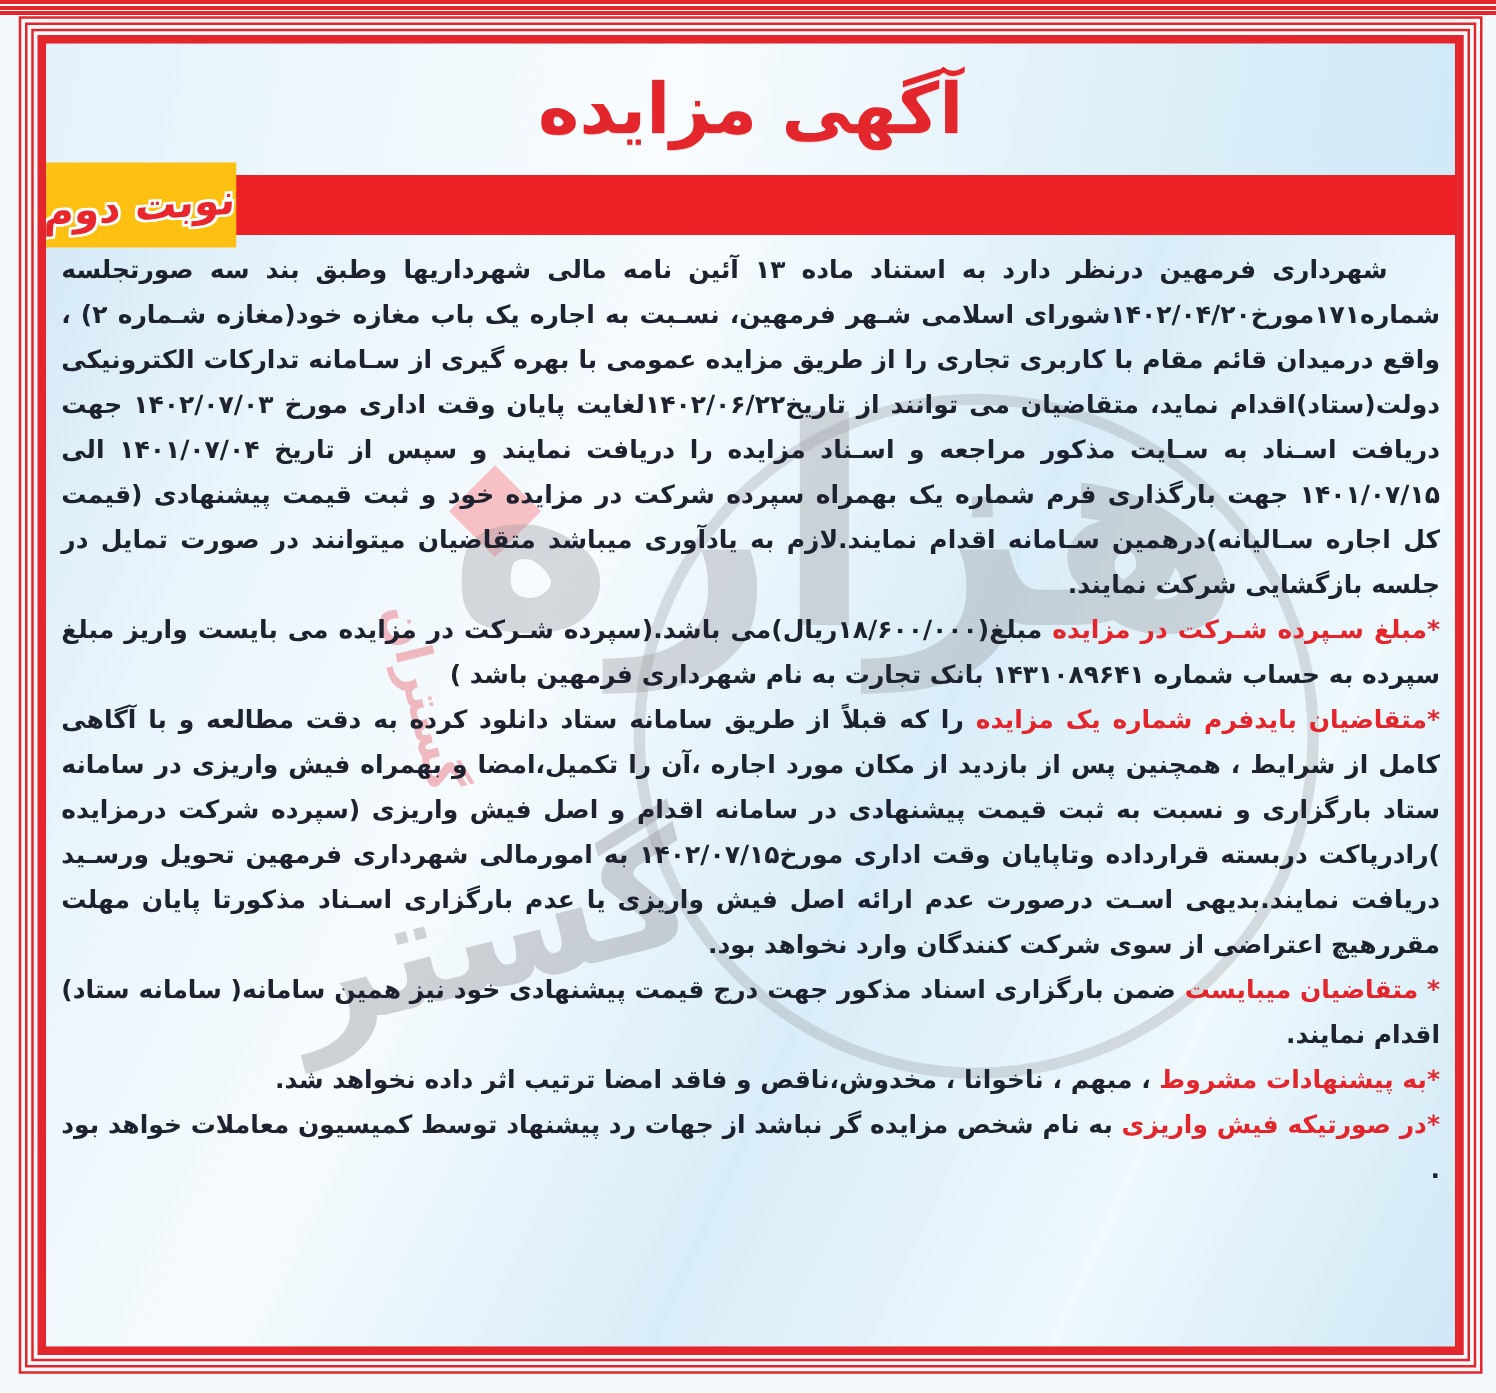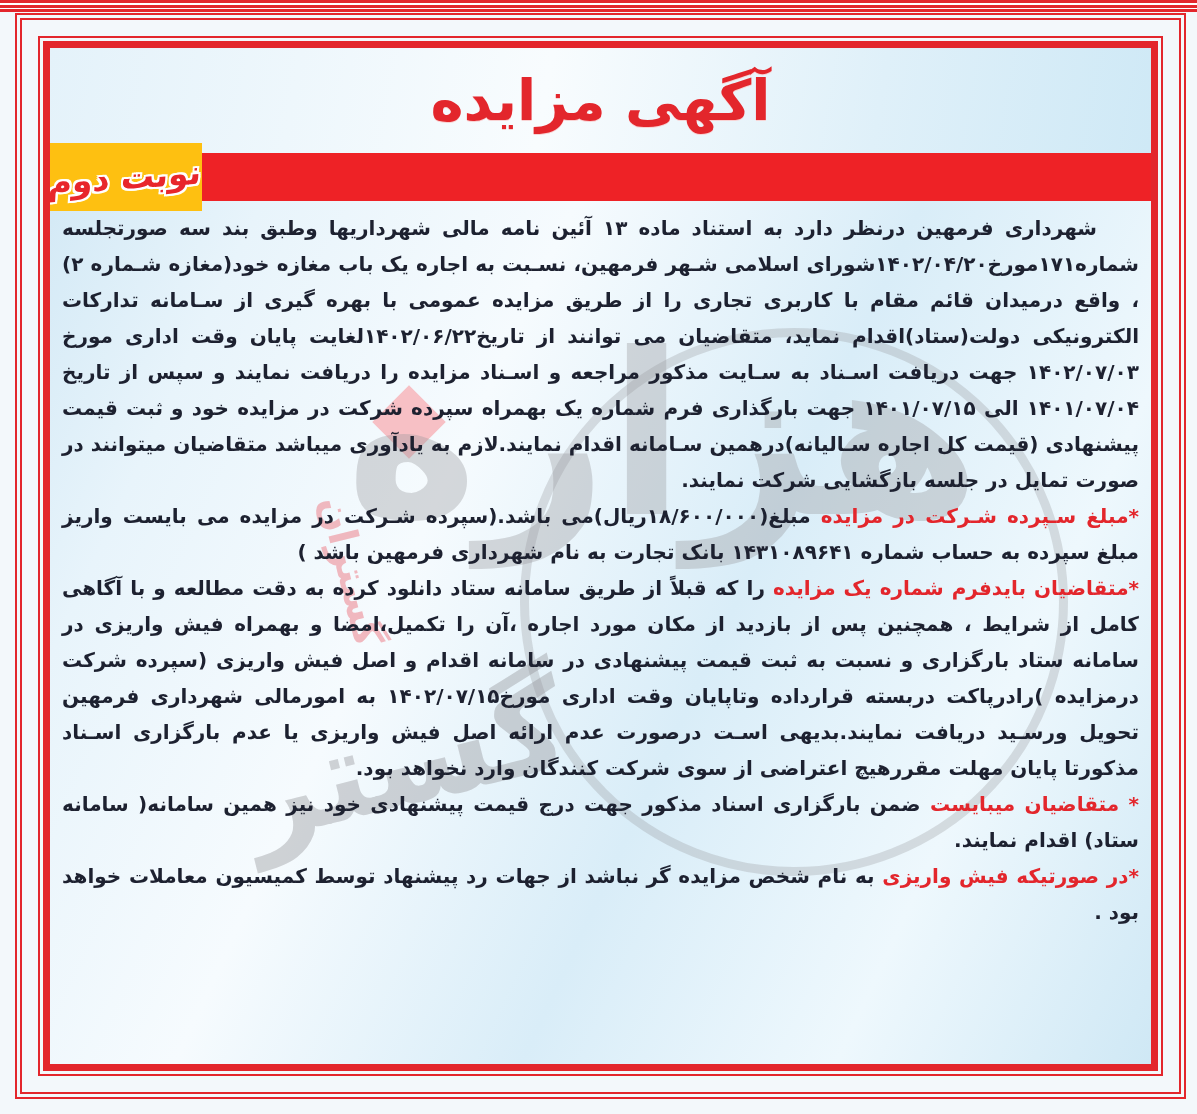--- a/index.html
+++ b/index.html
@@ -10,21 +10,21 @@
   }
   .top-stripe{
     position:absolute;top:0;left:0;width:100%;height:12px;
     background:linear-gradient(180deg,#e3262c 0 3px,#ffffff 3px 5px,#e3262c 5px 8px,#ffffff 8px 9px,#e3262c 9px 12px);
   }
   .frame,.f2,.f3,.f4{box-sizing:border-box;}
   .frame{
     position:absolute;top:13px;left:15px;right:11px;bottom:15px;
     border:2px solid #e3262c;padding:3px;
   }
-  .f2{border:2px solid #e3262c;padding:16px;width:100%;height:100%;}
+  .f2{border:2px solid #e3262c;padding:3px;width:100%;height:100%;}
   .f3{border:2px solid #e3262c;padding:3px;width:100%;height:100%;}
   .f4{border:7px solid #e3262c;width:100%;height:100%;}
   .content{
     position:relative;width:100%;height:100%;overflow:hidden;
     background:linear-gradient(115deg,#cde6f4 0%,#e8f4fb 18%,#f6fbfe 38%,#d9edf8 60%,#eef8fd 80%,#cfe8f5 100%);
   }
   .header{
     height:105px;display:flex;align-items:center;justify-content:center;
     background:linear-gradient(100deg,#e4f2fa 0%,#f8fcfe 45%,#dff0f9 75%,#cfe9f6 100%);
   }
@@ -109,20 +109,21 @@
             <div class="bodytext">
               <p class="p-intro"><span>شهرداری فرمهین درنظر دارد به استناد ماده ۱۳ آئین نامه مالی شهرداریها وطبق بند سه صورتجلسه شماره۱۷۱مورخ۱۴۰۲/۰۴/۲۰شورای اسلامی شـهر فرمهین، نسـبت به اجاره یک باب مغازه خود(مغازه شـماره ۲) ، واقع درمیدان قائم مقام با کاربری تجاری را از طریق مزایده عمومی با بهره گیری از سـامانه تدارکات الکترونیکی دولت(ستاد)اقدام نماید، متقاضیان می توانند از تاریخ۱۴۰۲/۰۶/۲۲لغایت پایان وقت اداری مورخ ۱۴۰۲/۰۷/۰۳ جهت دریافت اسـناد به سـایت مذکور مراجعه و اسـناد مزایده را دریافت نمایند و سپس از تاریخ ۱۴۰۱/۰۷/۰۴ الی ۱۴۰۱/۰۷/۱۵ جهت بارگذاری فرم شماره یک بهمراه سپرده شرکت در مزایده خود و ثبت قیمت پیشنهادی (قیمت کل اجاره سـالیانه)درهمین سـامانه اقدام نمایند.لازم به یادآوری میباشد متقاضیان میتوانند در صورت تمایل در جلسه بازگشایی شرکت نمایند.</span></p>
 
               <p><span class="lead">*مبلغ سـپرده شـرکت در مزایده</span><span> مبلغ(۱۸/۶۰۰/۰۰۰ریال)می باشد.(سپرده شـرکت در مزایده می بایست واریز مبلغ سپرده به حساب شماره ۱۴۳۱۰۸۹۶۴۱ بانک تجارت به نام شهرداری فرمهین باشد )</span></p>
 
               <p><span class="lead">*متقاضیان بایدفرم شماره یک مزایده</span><span> را که قبلاً از طریق سامانه ستاد دانلود کرده به دقت مطالعه و با آگاهی کامل از شرایط ، همچنین پس از بازدید از مکان مورد اجاره ،آن را تکمیل،امضا و بهمراه فیش واریزی در سامانه ستاد بارگزاری و نسبت به ثبت قیمت پیشنهادی در سامانه اقدام و اصل فیش واریزی (سپرده شرکت درمزایده )رادرپاکت دربسته قرارداده وتاپایان وقت اداری مورخ۱۴۰۲/۰۷/۱۵ به امورمالی شهرداری فرمهین تحویل ورسـید دریافت نمایند.بدیهی اسـت درصورت عدم ارائه اصل فیش واریزی یا عدم بارگزاری اسـناد مذکورتا پایان مهلت مقررهیچ اعتراضی از سوی شرکت کنندگان وارد نخواهد بود.</span></p>
 
 
               <p><span class="lead">* متقاضیان میبایست</span><span> ضمن بارگزاری اسناد مذکور جهت درج قیمت پیشنهادی خود نیز همین سامانه( سامانه ستاد) اقدام نمایند.</span></p>
 
+              <p><span class="lead">*به پیشنهادات مشروط</span><span> ، مبهم ، ناخوانا ، مخدوش،ناقص و فاقد امضا ترتیب اثر داده نخواهد شد.</span></p>
 
 
               <p><span class="lead">*در صورتیکه فیش واریزی</span><span> به نام شخص مزایده گر نباشد از جهات رد پیشنهاد توسط کمیسیون معاملات خواهد بود .</span></p>
 
             </div>
 
           </div>
         </div>
       </div>
     </div>

